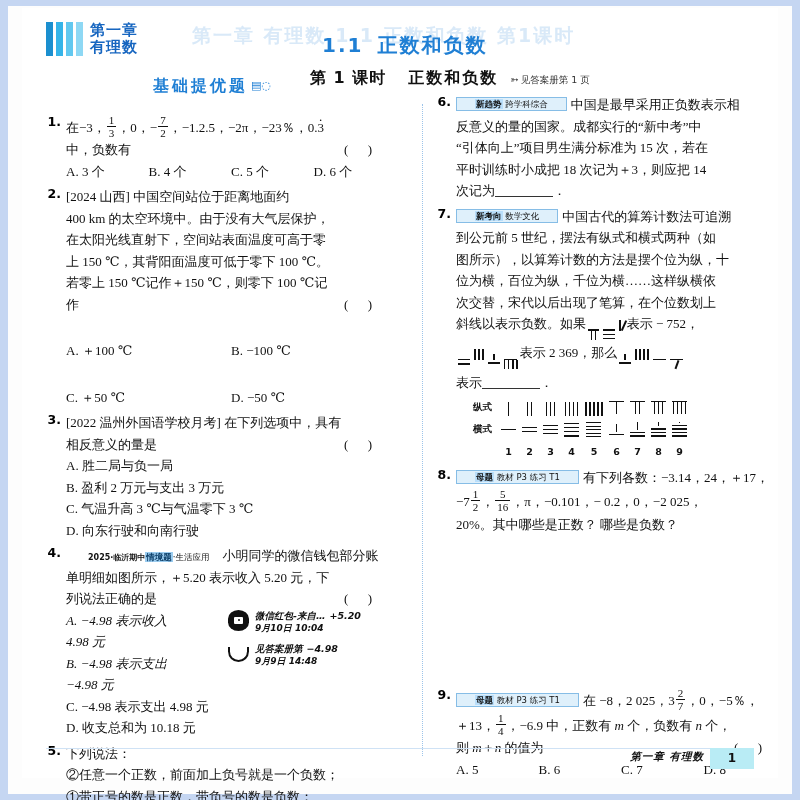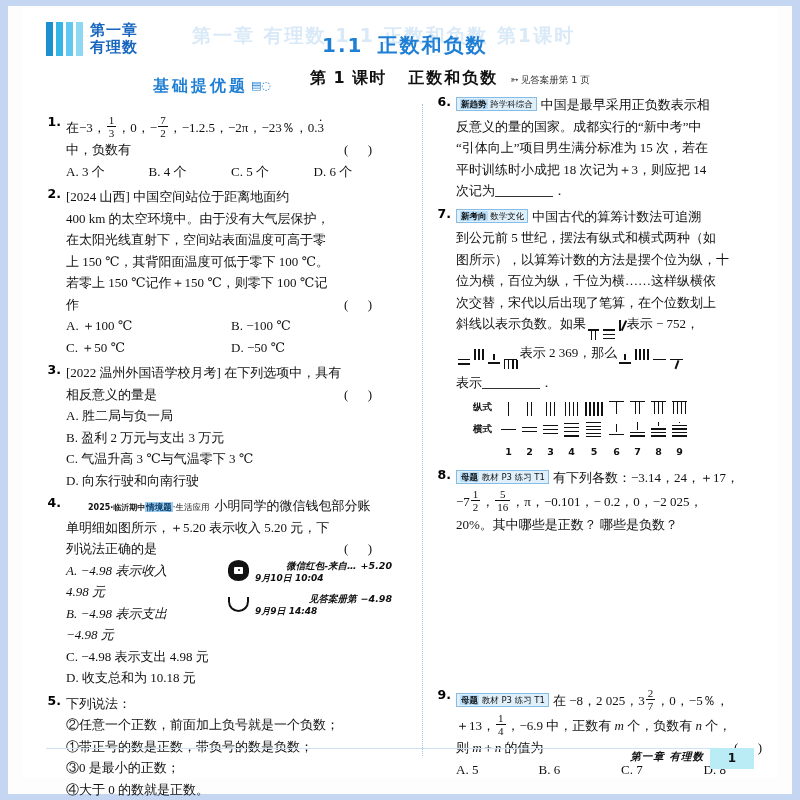--- a/index.html
+++ b/index.html
@@ -80,59 +80,59 @@
     position:absolute;left:0;top:0;width:17px;text-align:right;
     font-family:"DejaVu Sans","Liberation Sans",sans-serif;
     font-weight:bold;font-size:12.5px;color:#000;
   }
   .qbody{margin-left:22px;font-size:13px;line-height:21.5px;color:#111;}
   .qbody p{margin:0;}
   .indent{margin-left:13px;}
   .opt{margin:0;}
   .opts-row{display:flex;}
   .opts-row .opt{flex:1;}
-  .opts-2 .opt{width:50%;}
+  .opts-2 .opt{width:50%;margin-top:25px;}
   .blank-par{position:relative;}
   .paren{float:right;letter-spacing:8px;margin-right:16px;}
   .fill{display:inline-block;border-bottom:1px solid #333;width:58px;height:13px;vertical-align:-2px;}
 
   
   .frac{display:inline-block;vertical-align:-0.42em;text-align:center;font-size:11px;line-height:1.1;margin:0 1px;}
   .frac .n{display:block;border-bottom:1px solid #111;padding:0 2px;}
   .frac .d{display:block;padding:0 2px;}
   .rep{position:relative;}
   .rep:after{content:"·";position:absolute;left:50%;top:-11px;transform:translateX(-50%);font-size:13px;}
   .tag2{
     display:inline-block;background:#dff0fb;border:1px solid #86bde6;
     font-family:"DejaVu Sans","Liberation Sans",sans-serif;
-    font-size:8.5px;line-height:12px;color:#111;padding:0 3px;
+    font-size:8.5px;line-height:12px;color:#111;padding:0 18px;
     vertical-align:2px;margin-right:4px;white-space:nowrap;
   }
   .tag2 b{background:#b9defa;padding:0 1px;}
   .tag-stack{
-    display:inline-block;vertical-align:0px;margin-right:5px;text-align:left;
+    display:inline-block;vertical-align:0px;margin-right:13px;text-align:left;
     font-family:"DejaVu Sans","Liberation Sans",sans-serif;
   }
   .tag-stack .top{font-size:8px;line-height:8px;font-weight:bold;color:#111;padding-left:22px;}
   .tag-stack .bot{font-size:8.5px;line-height:10px;}
   .tag-stack .bot b{background:#9ccdf0;color:#0b3d66;padding:0 1px;}
 
   
   .ledger{
     position:absolute;right:4px;top:0;width:164px;
     font-family:"DejaVu Sans","Liberation Sans",sans-serif;
   }
   .led-row{display:flex;align-items:flex-start;margin-bottom:9px;}
   .led-ic{width:21px;height:21px;margin-right:6px;flex:0 0 auto;position:relative;}
   .ic-redpkt{background:#111;border-radius:50% / 42%;}
   .ic-redpkt:after{content:"";position:absolute;left:6px;top:7px;width:9px;height:7px;background:#fff;border-radius:1px;}
   .ic-redpkt:before{content:"";position:absolute;left:9.5px;top:9.5px;width:2px;height:2px;background:#111;border-radius:50%;z-index:2;}
   .ic-didi{border:2.4px solid #111;border-top:none;border-radius:0 0 11px 11px;height:13px;margin-top:4px;}
   .led-txt{flex:1;}
-  .led-t1{font-size:9.5px;line-height:12px;color:#111;font-weight:bold;display:flex;justify-content:flex-end;}
+  .led-t1{font-size:9.5px;line-height:12px;color:#111;font-weight:bold;display:flex;justify-content:flex-start;}
   .led-t2{font-size:9px;line-height:12px;color:#111;font-weight:bold;}
   .led-amt{margin-left:4px;white-space:nowrap;}
 
   
   .rods{margin:4px 0 2px 14px;font-family:"DejaVu Sans","Liberation Sans",sans-serif;}
   .rods table{border-collapse:collapse;}
   .rods td{text-align:center;padding:0 3px;vertical-align:middle;}
   .rods .rlabel{font-size:9.5px;color:#111;padding-right:6px;font-weight:bold;font-family:"Liberation Serif",serif;margin-left:8px;}
   .rods .dig{font-size:9.5px;color:#111;font-weight:bold;padding-top:1px;}
   .rv{display:flex;justify-content:center;align-items:flex-end;gap:2.5px;height:15px;}

